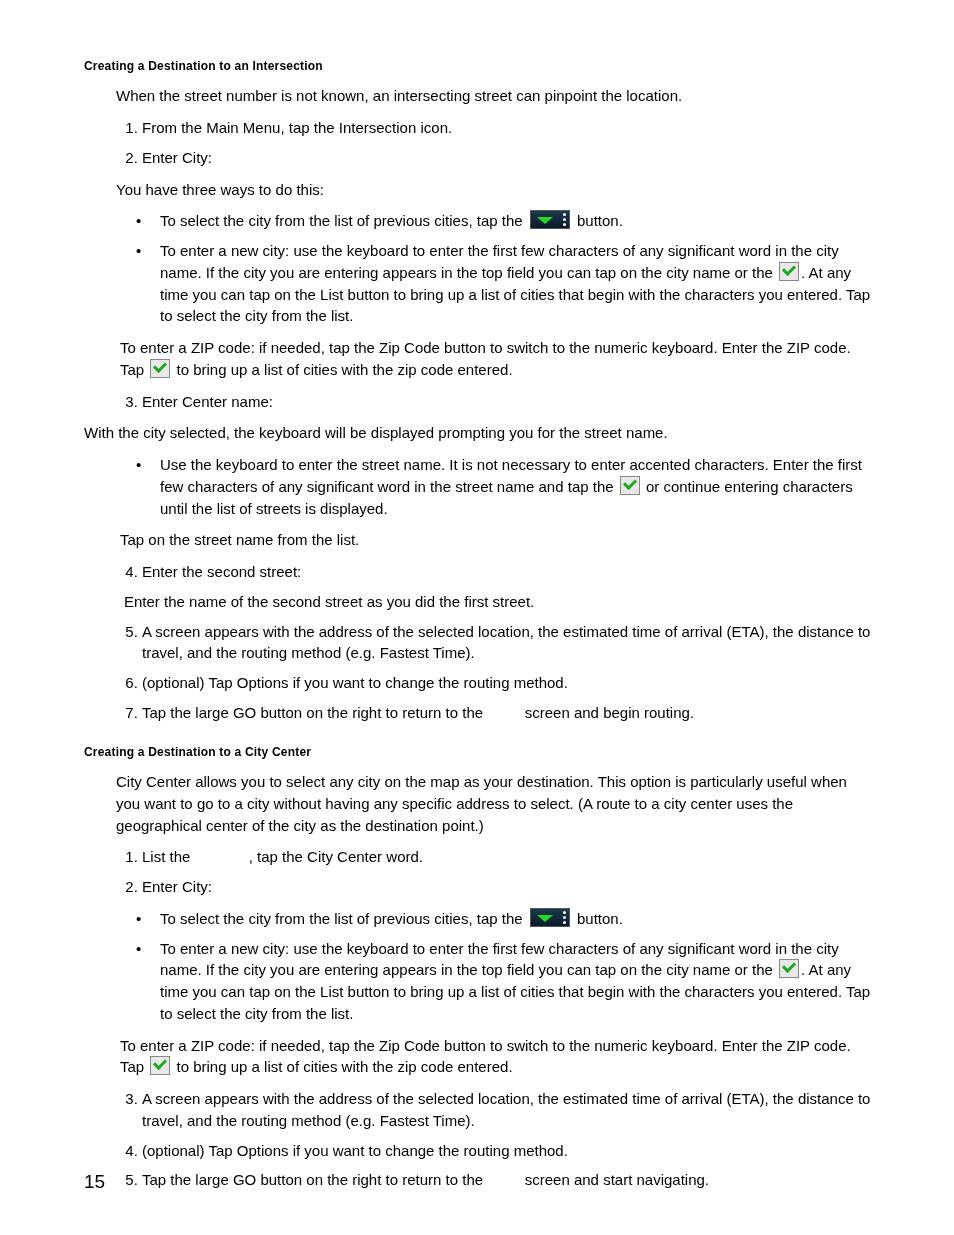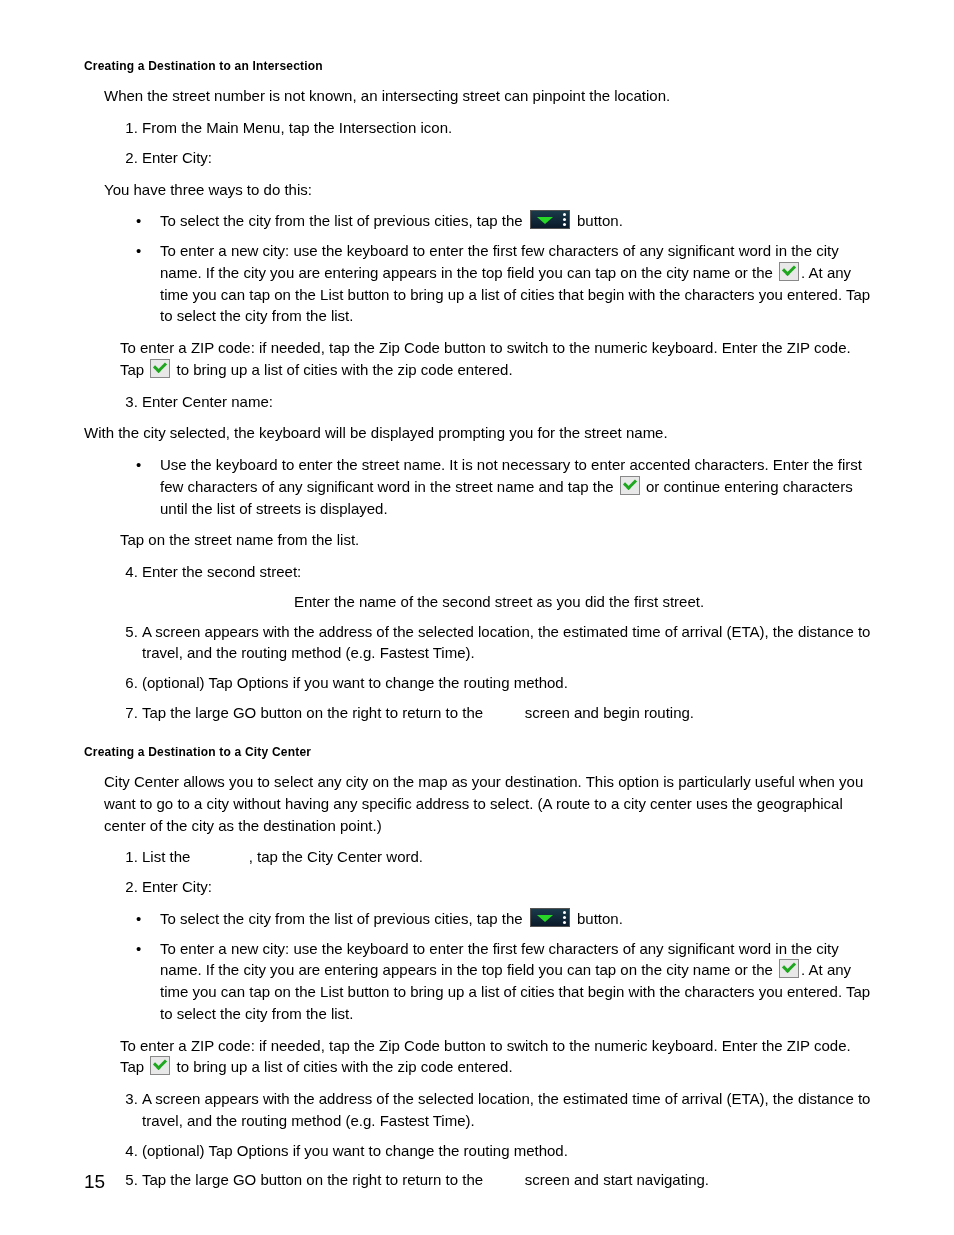--- a/index.html
+++ b/index.html
@@ -13,21 +13,21 @@
     line-height: 1.45;
   }
   h2 {
     font-family: "Trebuchet MS", Arial, sans-serif;
     font-weight: bold;
     font-size: 12px;
     margin: 0 0 10px 0;
     letter-spacing: 0.2px;
   }
   .para {
-    margin: 0 0 10px 20px;
+    margin: 0 0 10px 32px;
   }
   .para-outer {
     margin: 0 0 10px 0;
   }
   ol.num {
     list-style: decimal;
     margin: 0 0 10px 34px;
     padding-left: 24px;
   }
   ol.num > li {
@@ -156,21 +156,21 @@
     <span class="icon-check"></span>
     <span> or continue entering characters until the list of streets is displayed.</span>
   </li>
 </ul>
 
 <p class="sub-para">Tap on the street name from the list.</p>
 
 <ol class="num" start="4">
   <li>
     <span>Enter the second street:</span>
-    <div class="block" style="margin-top:8px; margin-left:-18px;text-align:center;">Enter the name of the second street as you did the first street.</div>
+    <div class="block" style="margin-top:8px; margin-left:-18px;">Enter the name of the second street as you did the first street.</div>
   </li>
   <li>A screen appears with the address of the selected location, the estimated time of arrival (ETA), the distance to travel, and the routing method (e.g. Fastest Time).</li>
   <li>
     <span>(optional) Tap </span><strong>Options</strong><span> if you want to change the routing method.</span>
   </li>
   <li>
     <span>Tap the large </span><strong>GO</strong><span> button on the right to return to the </span>&nbsp;&nbsp;&nbsp;&nbsp;&nbsp;&nbsp;&nbsp;&nbsp;<span> screen and begin routing.</span>
   </li>
 </ol>
 

